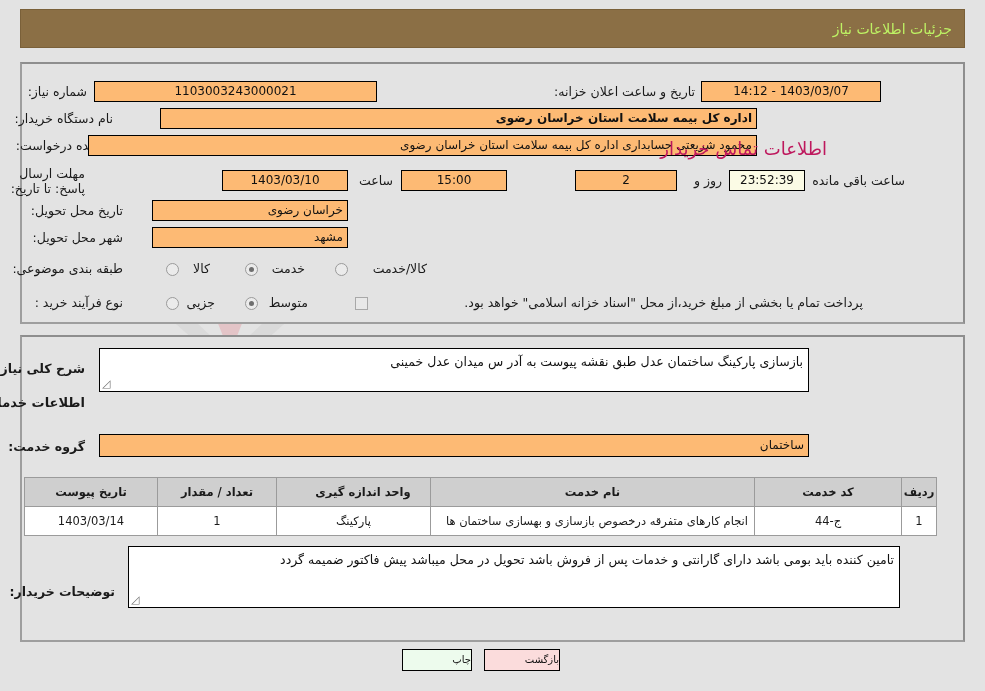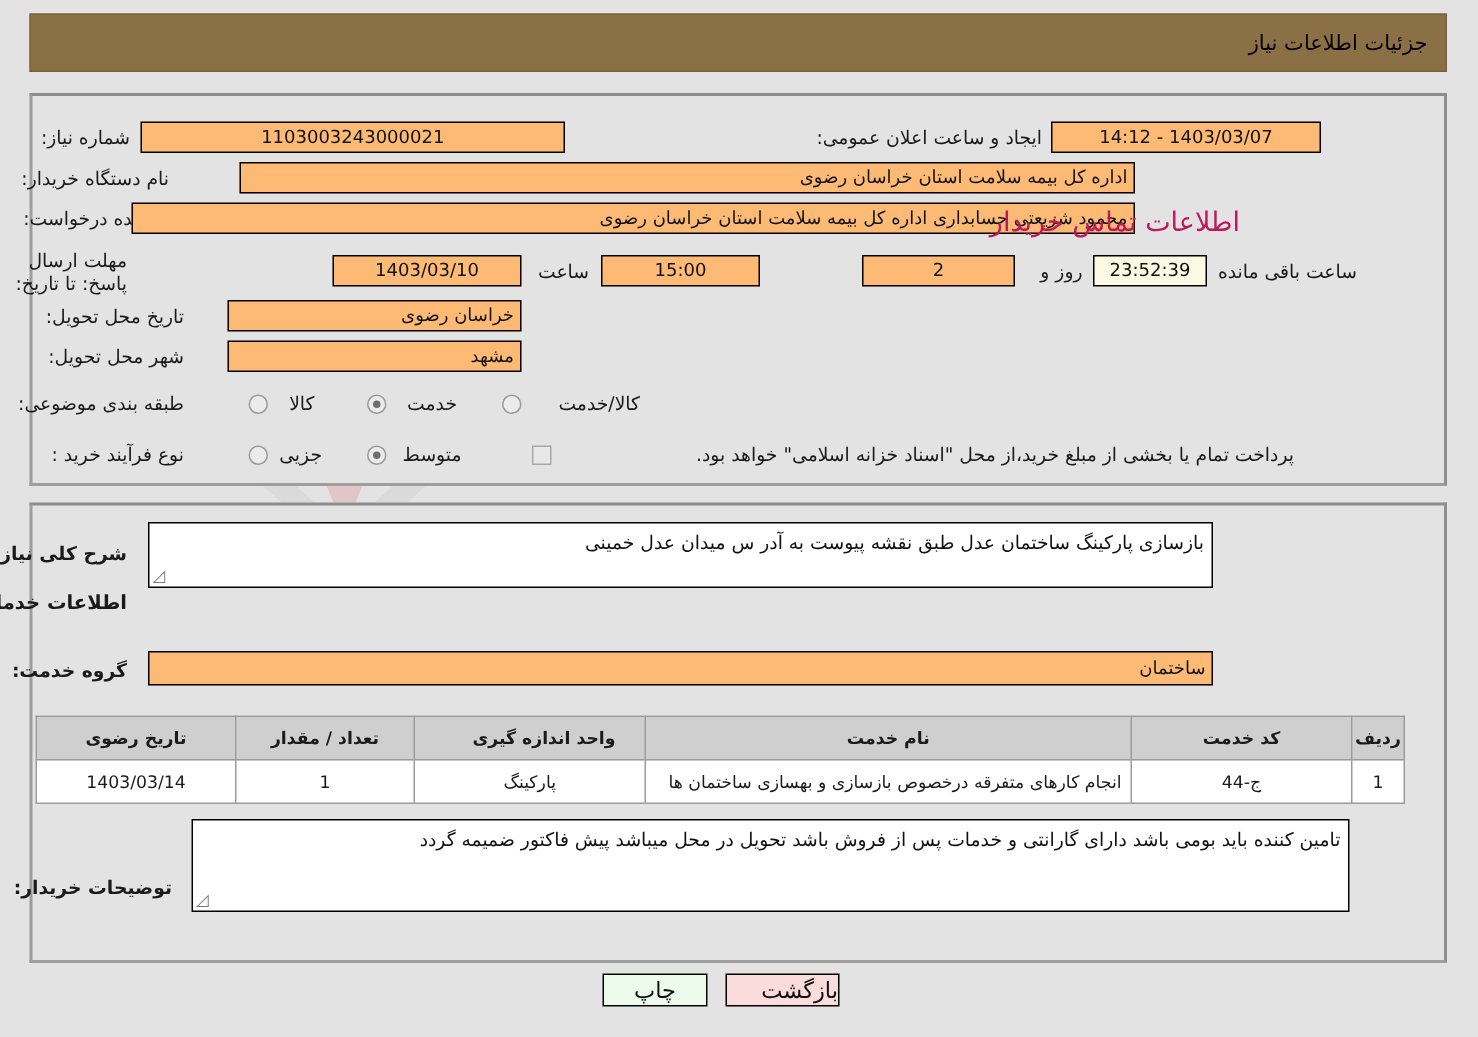--- a/index.html
+++ b/index.html
@@ -95,21 +95,21 @@
     position: absolute;
     right: 20px;
     top: 9px;
     width: 945px;
     height: 39px;
     background: #8b6f45;
     box-sizing: border-box;
     border: 1px solid #7a6039;
   }
   .titlebar .title {
-    color: #000000;
+    color: #bef264;
     font-size: 14px;
     line-height: 39px;
     padding-right: 12px;
   }
 
   
   .panel {
     position: absolute;
     box-sizing: border-box;
     border: 2px solid #9e9e9e;
@@ -230,22 +230,21 @@
   }
   table.grid td.name { text-align: right; padding-right: 6px; }
 
   
   .btn {
     position: absolute;
     box-sizing: border-box;
     border: 1px solid #000;
     height: 22px;
     line-height: 20px;
-    text-align: center;
-    font-size: 15px;
+    font-size: 10px;
     cursor: pointer;
     color: #111;
   }
   .btn.print  { background: #edfbed; }
   .btn.back   { background: #fbdcdc; }
 </style>
 </head>
 <body>
 
 <div class="watermark">
@@ -260,25 +259,25 @@
 <div class="layer">
 
   <div class="titlebar">
     <div class="title">جزئیات اطلاعات نیاز</div>
   </div>
 
   <div class="panel" id="panel-top"></div>
 
   <div class="lbl" style="right:898px; top:84px;">شماره نیاز:</div>
   <div class="fld center" style="right:608px; top:81px; width:283px;">1103003243000021</div>
-  <div class="lbl" style="right:290px; top:84px;">ایجاد و ساعت اعلان عمومی:</div>
+  <div class="lbl" style="right:290px; top:84px;">تاریخ و ساعت اعلان خزانه:</div>
   <div class="fld center" style="right:104px; top:81px; width:180px;">1403/03/07 - 14:12</div>
 
   <div class="lbl" style="right:872px; top:111px;">نام دستگاه خریدار:</div>
-  <div class="fld right" style="right:228px; top:108px; width:597px;">اداره کل بیمه سلامت استان خراسان رضوی</div>
+  <div class="fld right" style="right:228px; top:108px; width:597px;font-weight:bold;">اداره کل بیمه سلامت استان خراسان رضوی</div>
 
   <div class="lbl" style="right:854px; top:138px;">ایجاد کننده درخواست:</div>
   <div class="fld right" style="right:228px; top:135px; width:669px;padding-left:18px;">محمود شریعتی حسابداری اداره کل بیمه سلامت استان خراسان رضوی</div>
   <div class="linklike" style="right:764px; top:138px; margin-right:-606px;">اطلاعات تماس خریدار</div>
 
   <div class="lbl two-line" style="right:900px; top:166px; width:76px;">مهلت ارسال پاسخ: تا تاریخ:</div>
   <div class="fld center" style="right:637px; top:170px; width:126px;">1403/03/10</div>
   <div class="lbl" style="right:592px; top:173px;">ساعت</div>
   <div class="fld center" style="right:478px; top:170px; width:106px;">15:00</div>
   <div class="fld center" style="right:308px; top:170px; width:102px;">2</div>
@@ -328,21 +327,21 @@
   <div class="fld right" style="right:176px; top:434px; width:710px; height:23px; line-height:21px;">ساختمان</div>
 
   <table class="grid">
     <thead>
       <tr>
         <th style="width:32px;">ردیف</th>
         <th style="width:144px;">کد خدمت</th>
         <th>نام خدمت</th>
         <th style="width:132px;padding-left:20px;">واحد اندازه گیری</th>
         <th style="width:116px;">تعداد / مقدار</th>
-        <th style="width:130px;">تاریخ رضوی</th>
+        <th style="width:130px;">تاریخ پیوست</th>
       </tr>
     </thead>
     <tbody>
       <tr>
         <td>1</td>
         <td>ج-44</td>
         <td class="name">انجام کارهای متفرقه درخصوص بازسازی و بهسازی ساختمان ها</td>
         <td>پارکینگ</td>
         <td>1</td>
         <td>1403/03/14</td>

